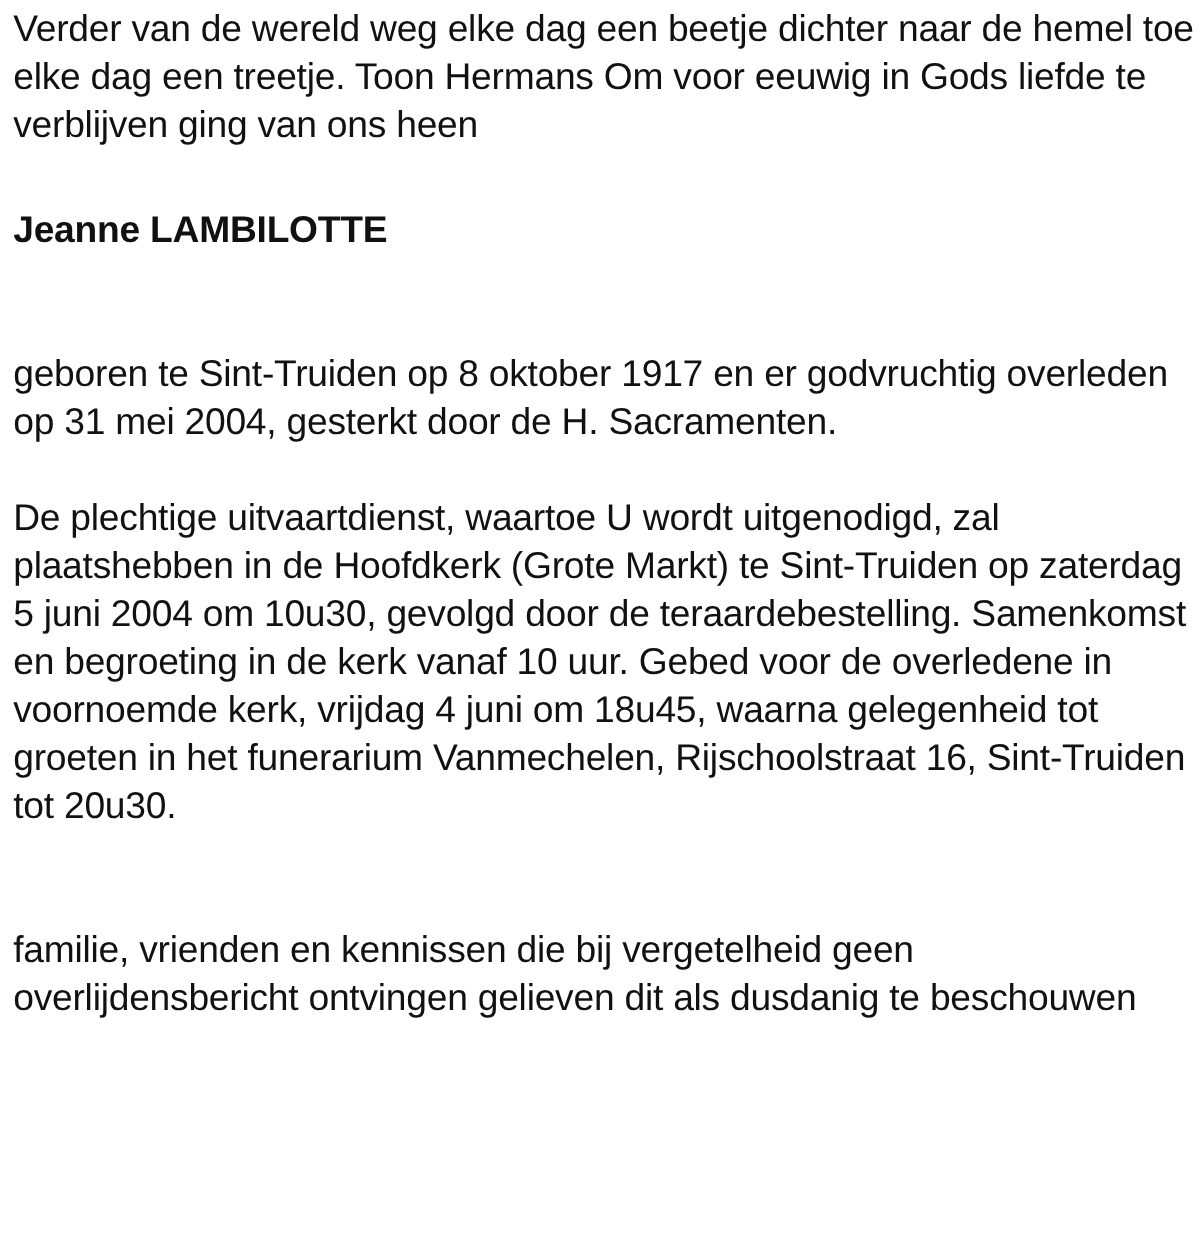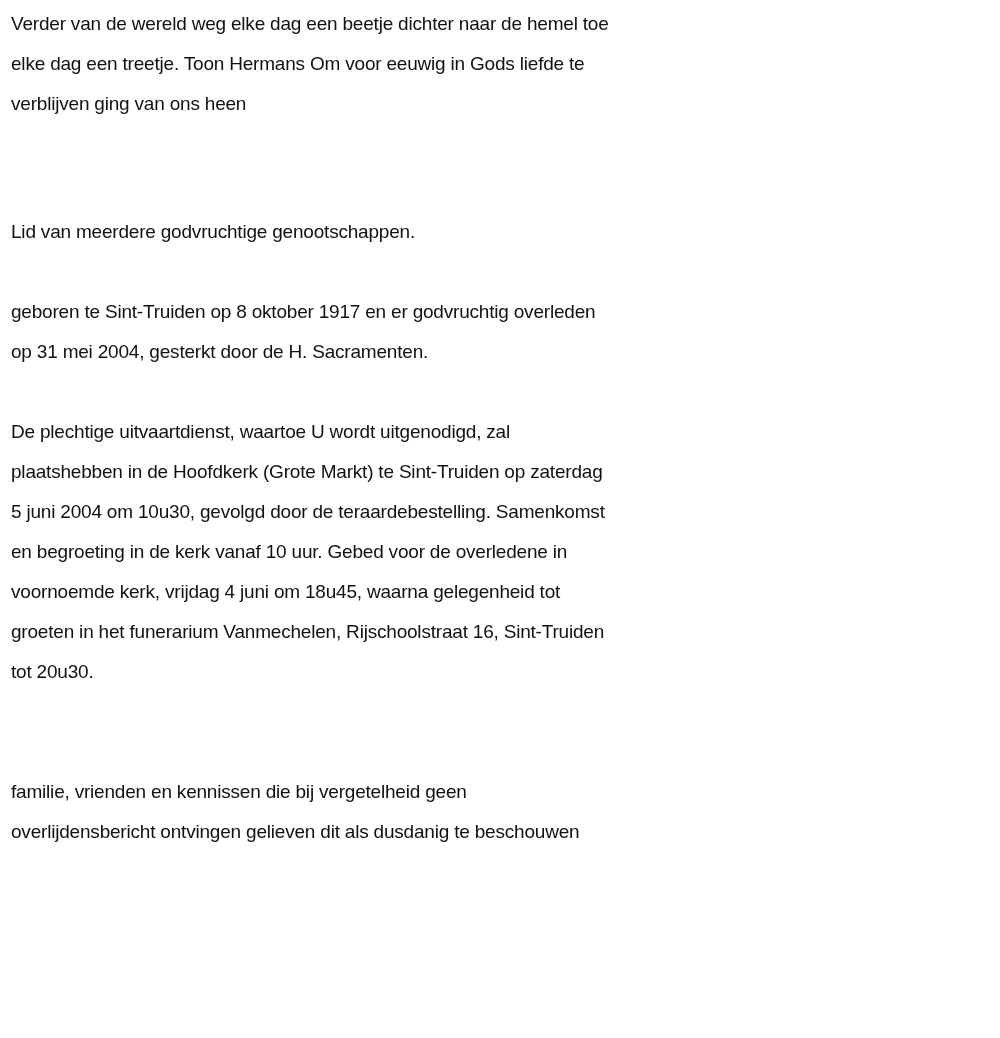--- a/index.html
+++ b/index.html
@@ -5,40 +5,40 @@
     html, body { margin: 0; padding: 0; background: #ffffff; }
     body {
       width: 1000px;
       height: 1038px;
       overflow: hidden;
       color: #111111;
       font-family: "Liberation Sans", sans-serif;
     }
     .doc {
       padding: 4px 0 0 11px;
-      font-size: 19px;
+      font-size: 31px;
       line-height: 40px;
       letter-spacing: -0.2px;
     }
     .para { margin: 0; white-space: pre-line; }
     .gap { height: 40px; }
     .name { font-weight: bold; }
     .gap-small { height: 8px; }
   </style>
 </head>
 <body>
 
 <div class="doc">
   <p class="para">Verder van de wereld weg elke dag een beetje dichter naar de hemel toe
 elke dag een treetje. Toon Hermans Om voor eeuwig in Gods liefde te
 verblijven ging van ons heen</p>
   <div class="gap"></div>
   <div class="gap-small"></div>
+  <p class="para name">Jeanne LAMBILOTTE</p>
   <div class="gap"></div>
-  <p class="para">Lid van meerdere godvruchtige genootschappen.</p>
   <div class="gap"></div>
   <p class="para">geboren te Sint-Truiden op 8 oktober 1917 en er godvruchtig overleden
 op 31 mei 2004, gesterkt door de H. Sacramenten.</p>
   <div class="gap"></div>
   <p class="para">De plechtige uitvaartdienst, waartoe U wordt uitgenodigd, zal
 plaatshebben in de Hoofdkerk (Grote Markt) te Sint-Truiden op zaterdag
 5 juni 2004 om 10u30, gevolgd door de teraardebestelling. Samenkomst
 en begroeting in de kerk vanaf 10 uur. Gebed voor de overledene in
 voornoemde kerk, vrijdag 4 juni om 18u45, waarna gelegenheid tot
 groeten in het funerarium Vanmechelen, Rijschoolstraat 16, Sint-Truiden

